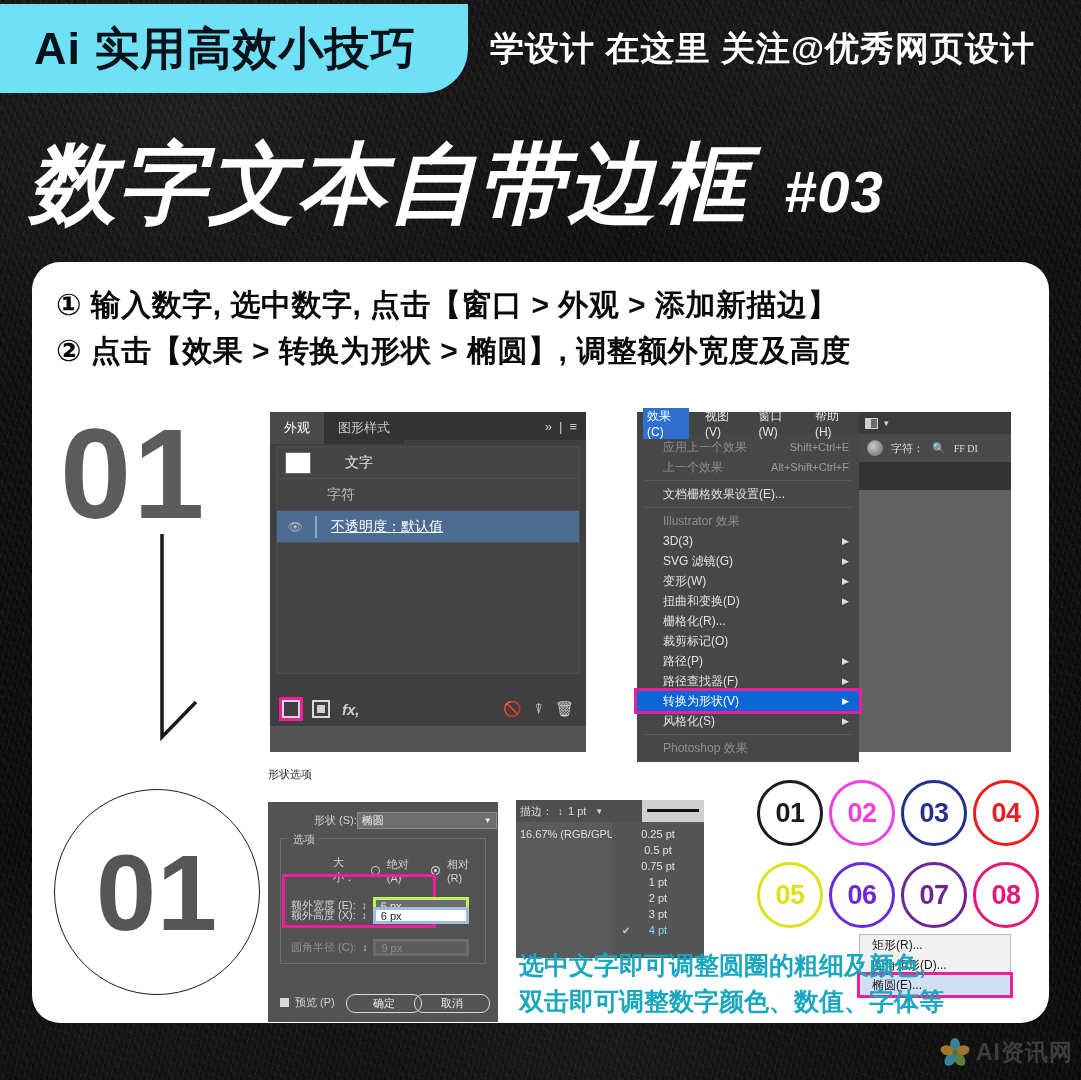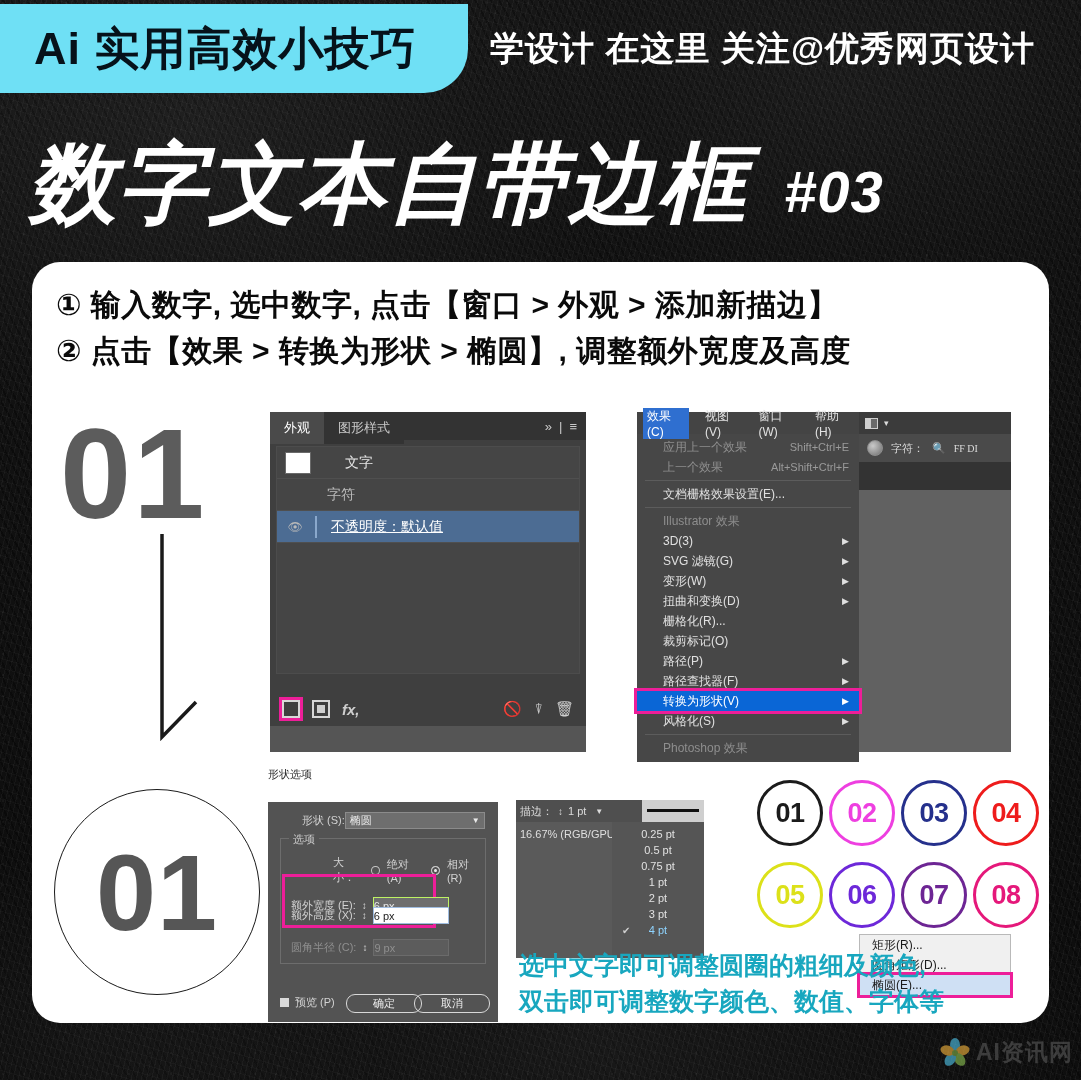--- a/index.html
+++ b/index.html
@@ -209,22 +209,22 @@
     position: absolute; left: 236px; top: 540px;
     width: 230px; height: 220px; background: #535353;
     color: #d2d2d2; font-size: 11px;
   }
   .dlg-caption {
     position: absolute; left: 236px; top: 505px;
     font-size: 11px; color: #2b2b2b;
   }
   .dlg-row { display: flex; align-items: center; gap: 6px; }
   .dlg-field {
-    background: #6e6e6e; border: 1px solid #bef264; height: 17px; width: 76px;
-    display: flex; align-items: center; font-size: 11px; color: #e8e8e8;
+    background: #6e6e6e; border: 3px solid #bef264; height: 17px; width: 96px;
+    display: flex; align-items: center; padding-left: 5px; font-size: 11px; color: #e8e8e8;
   }
   .dlg-field.white { background: #ffffff; color: #222222; border-color: #9fbce0; }
   .dlg-field.dim { background: #5c5c5c; color: #8f8f8f; border-color: #6b6b6b; }
   .dlg-group {
     position: absolute; left: 12px; top: 36px; right: 12px; height: 126px;
     border: 1px solid #6d6d6d;
   }
   .dlg-group-title { position: absolute; left: 8px; top: -7px; background: #535353; padding: 0 4px; font-size: 11px; color: #cccccc; }
   .stepper { font-size: 10px; color: #dadada; }
   .radio { width: 9px; height: 9px; border-radius: 50%; border: 1px solid #c5c5c5; display: inline-block; }
@@ -443,21 +443,21 @@
   </div>
 
   <div class="sub-menu">
     <div class="sub-item">矩形(R)...</div>
     <div class="sub-item">圆角矩形(D)...</div>
     <div class="sub-item highlight hl-box">椭圆(E)...</div>
   </div>
 
   <div class="dlg-caption">形状选项</div>
   <div class="shape-dlg">
-    <div class="dlg-row" style="position:absolute;left:34px;top:10px;gap:0;">
+    <div class="dlg-row" style="position:absolute;left:46px;top:10px;gap:0;">
       <span>形状 (S):</span>
       <span style="background:#6e6e6e;border:1px solid #8b8b8b;height:17px;width:140px;display:flex;align-items:center;justify-content:space-between;padding:0 4px;color:#eaeaea;">
         <span>椭圆</span>
         <span style="font-size:8px;">▼</span>
       </span>
     </div>
 
     <div class="dlg-group">
       <div class="dlg-group-title">选项</div>
 

